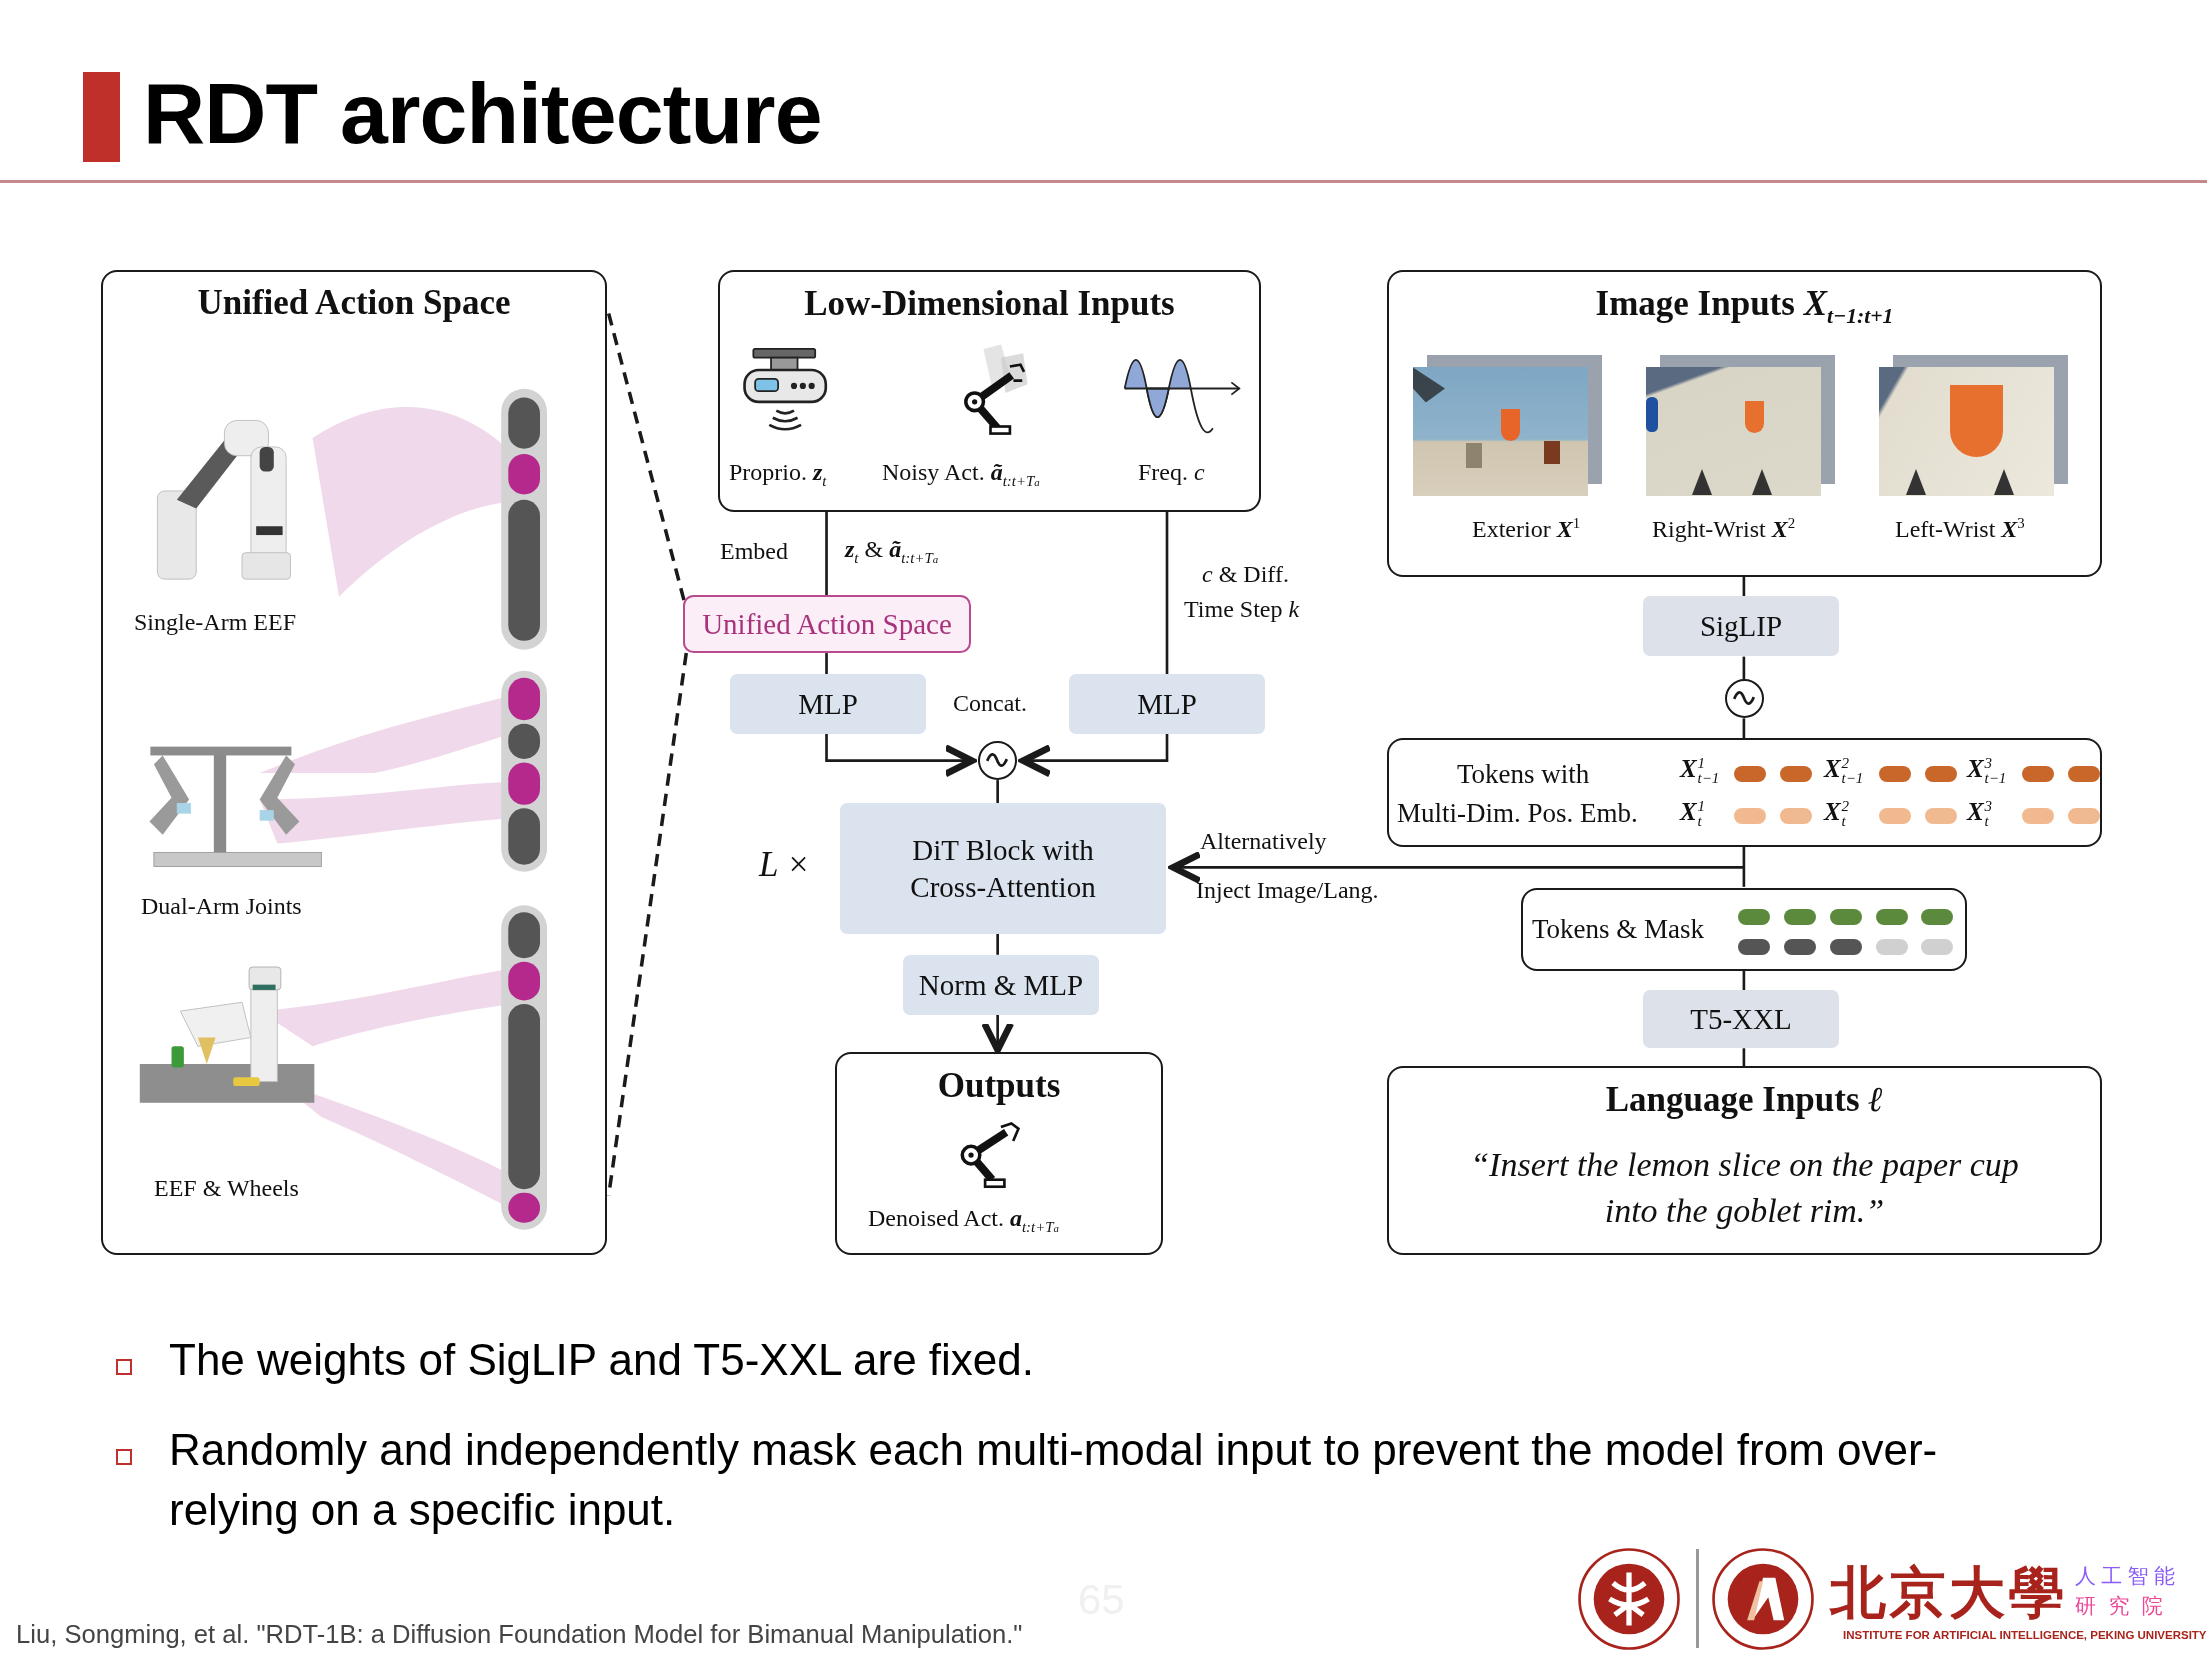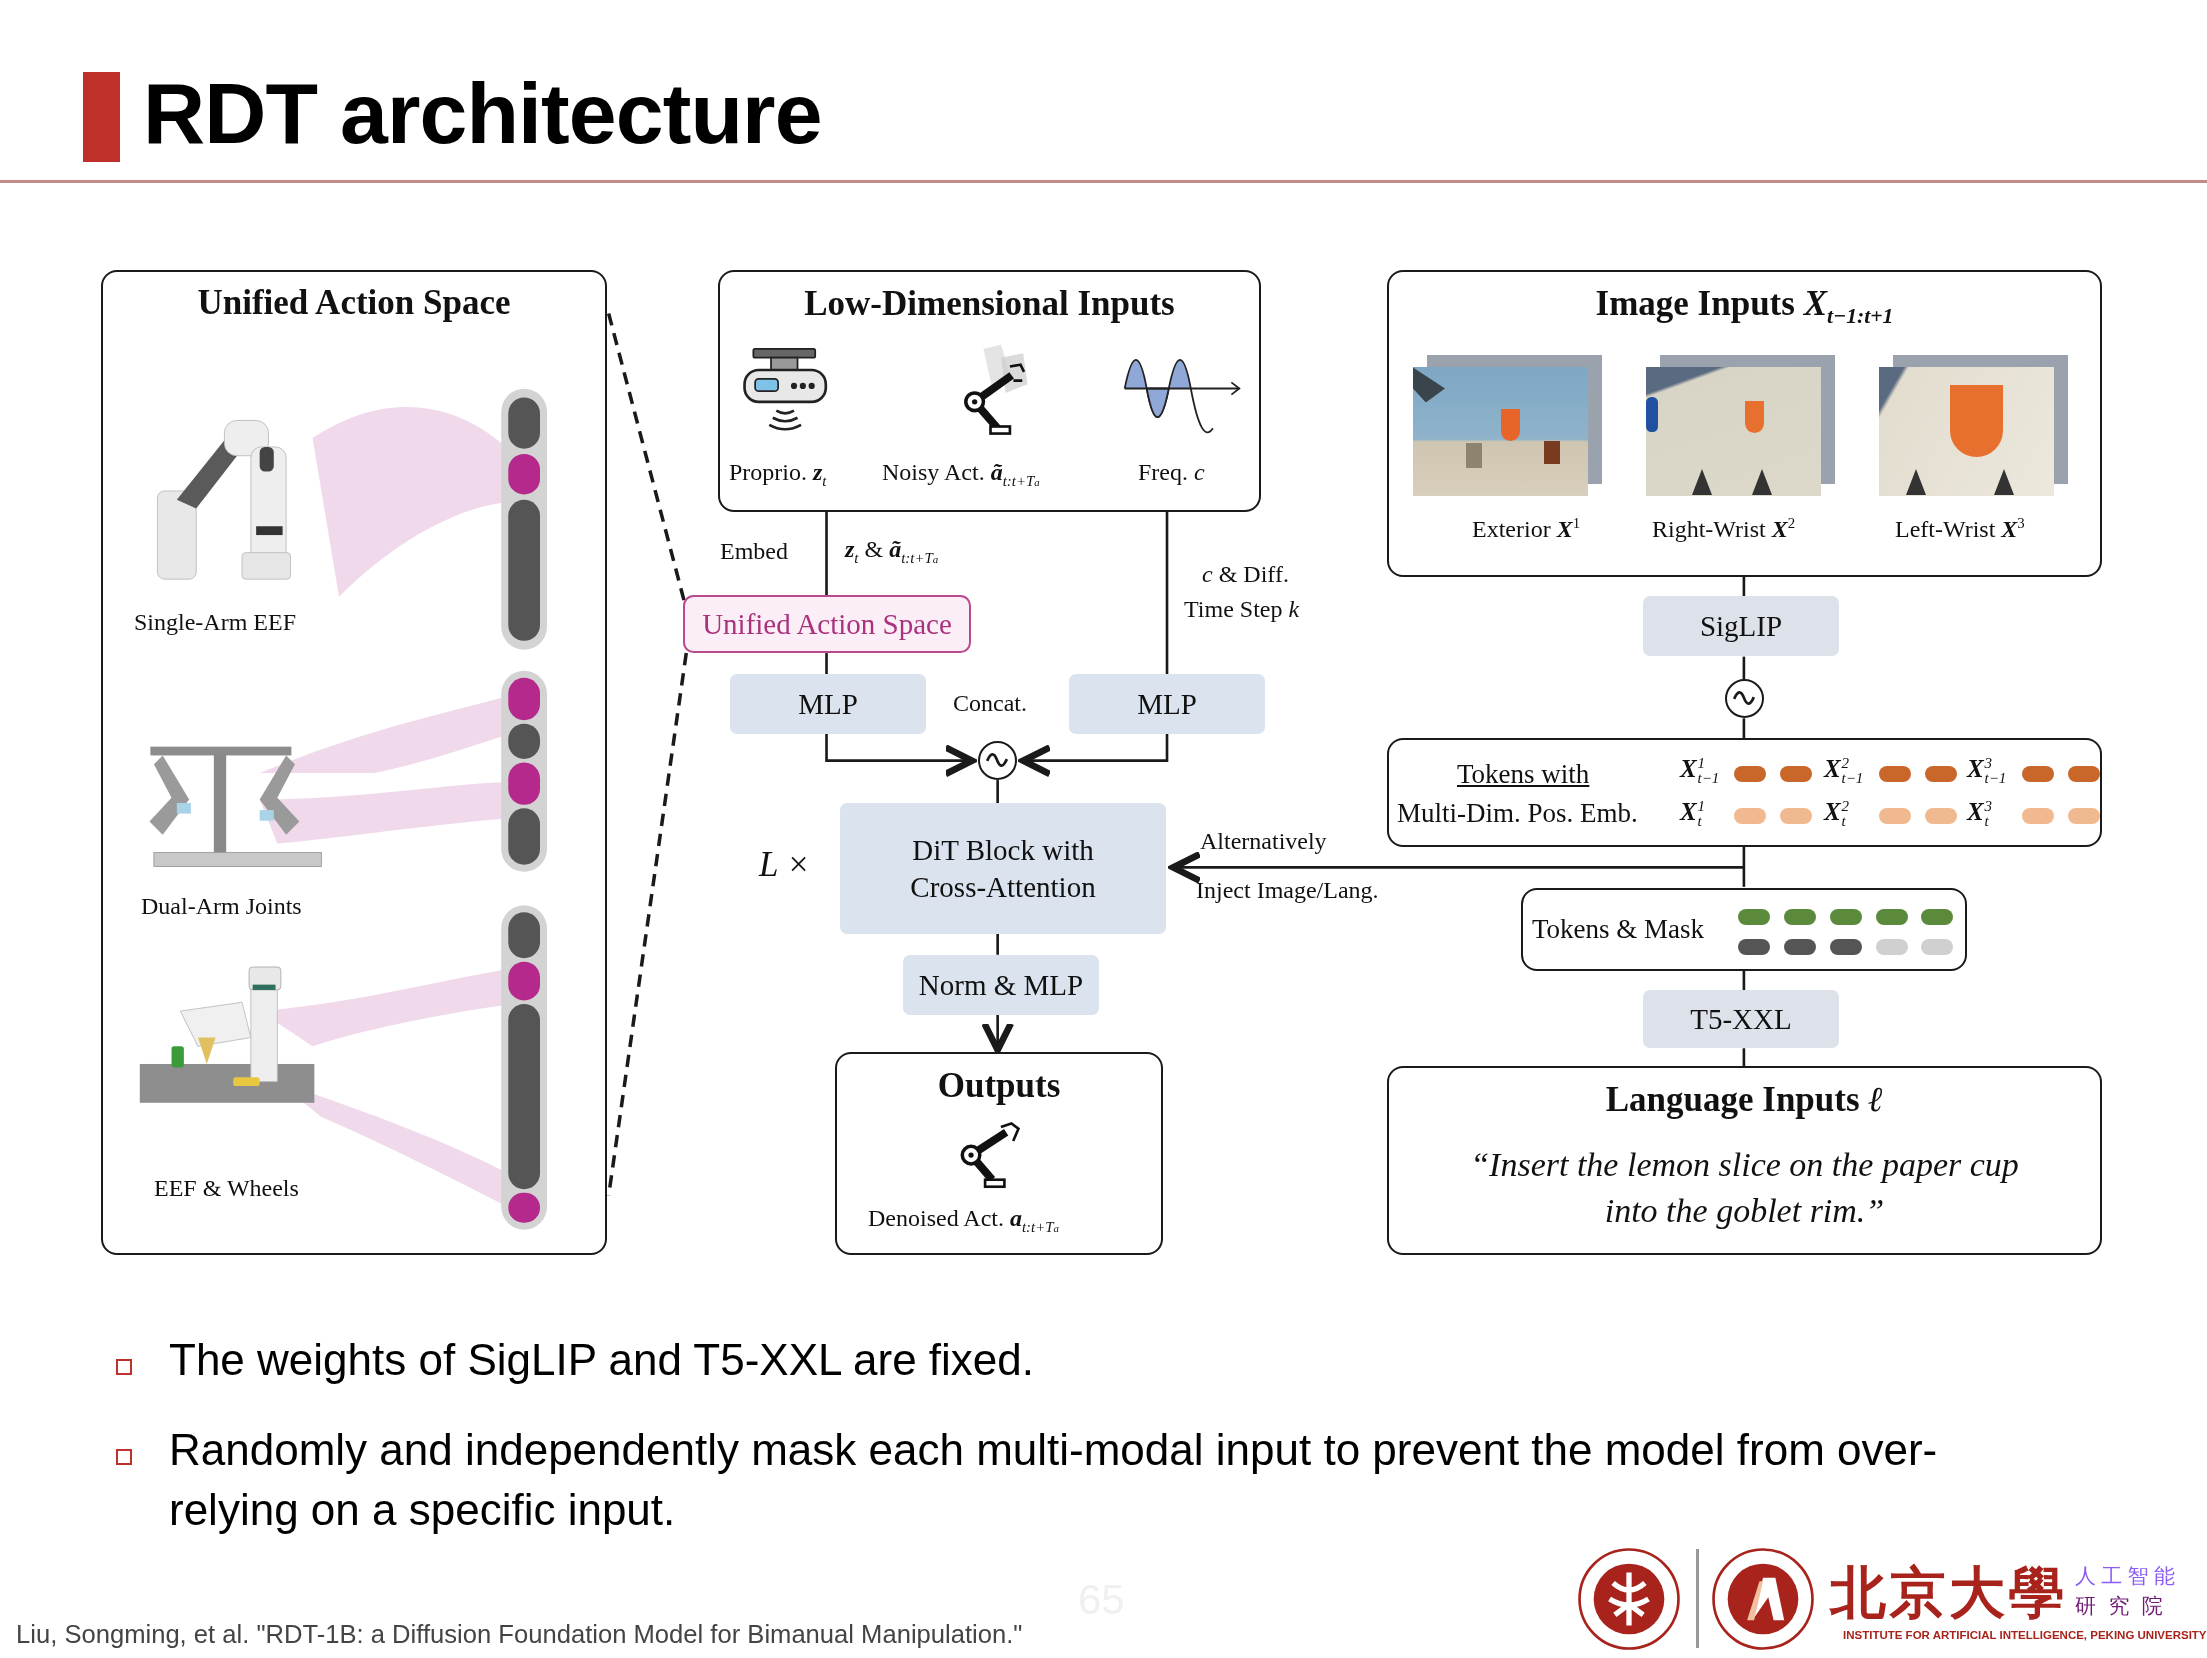--- a/index.html
+++ b/index.html
@@ -270,21 +270,21 @@
 </div>
 
 <div class="abs blk" style="left:1643px;top:596px;width:196px;height:60px;background:#dde2ea;">SigLIP</div>
 <div class="circle-op" style="left:1725px;top:679px;">
   <svg width="34" height="34" style="position:absolute;left:0;top:0;" viewBox="0 0 38 38">
       <path d="M8,20 Q14,6 19,19 T30,18" stroke="#1a1a1a" stroke-width="3" fill="none"></path>
     </svg>
 </div>
 
 <div class="abs box" style="left:1387px;top:738px;width:715px;height:109px;"></div>
-<div class="abs lbl" style="left:1457px;top:759px;font-size:27px;text-decoration:underline;">Tokens with</div>
+<div class="abs lbl" style="left:1457px;top:759px;font-size:27px;">Tokens with</div>
 <div class="abs lbl" style="left:1397px;top:798px;font-size:27px;">Multi-Dim. Pos. Emb.</div>
 <div id="img-token-rows">
     <div class="abs it" style="left: 1680px; top: 755px; font-size: 25px; white-space: nowrap;"><span style="font-weight: bold;">X</span><span style="display: inline-flex; flex-direction: column; font-size: 0.6em; line-height: 1; vertical-align: middle; margin-left: 0.9px;">
         <span>1</span>
         <span>t−1</span>
       </span></div>
     <div class="tok" style="left: 1734px; top: 766px; background: rgb(201, 103, 42);"></div>
     <div class="tok" style="left: 1780px; top: 766px; background: rgb(201, 103, 42);"></div>
     <div class="abs it" style="left: 1824px; top: 755px; font-size: 25px; white-space: nowrap;"><span style="font-weight: bold;">X</span><span style="display: inline-flex; flex-direction: column; font-size: 0.6em; line-height: 1; vertical-align: middle; margin-left: 0.9px;">
         <span>2</span>
@@ -360,15 +360,15 @@
 </svg>
 <div class="abs" style="left:1696px;top:1549px;width:2.6px;height:99px;background:#999;"></div>
 <svg class="abs" style="left:1710px;top:1546px;" width="106" height="106" viewBox="0 0 120 120">
   <circle cx="60" cy="60" r="56" fill="#fff" stroke="#a8231c" stroke-width="3"></circle>
   <circle cx="60" cy="60" r="40" fill="#a8231c"></circle>
   <path d="M48,84 L60,36 L74,36 L84,84 L72,84 L66,58 Z" fill="#fff"></path>
   <path d="M42,84 L56,40 L60,40 L50,84 Z" fill="#f0c0a0"></path>
 </svg>
 <div class="abs" style="left:1830px;top:1556px;font-family:'DejaVu Serif',serif;font-size:56px;font-weight:bold;color:#a8231c;letter-spacing:3.5px;">北京大學</div>
 <div class="abs" style="left:2075px;top:1562px;font-family:'DejaVu Sans',sans-serif;font-size:21px;color:#8b5cf6;letter-spacing:5.3px;">人工智能</div>
-<div class="abs" style="left:2075px;top:1592px;font-family:Liberation Serif, serif;font-size:21px;color:#701a75;letter-spacing:12.4px;">研究院</div>
+<div class="abs" style="left:2075px;top:1592px;font-family:Liberation Serif, serif;font-size:21px;color:#ec4899;letter-spacing:12.4px;">研究院</div>
 <div class="abs" style="left:1831px;top:1629px;font-family:'Liberation Sans',sans-serif;font-size:11.5px;font-weight:bold;color:#a8231c;white-space:nowrap;padding-left:12px;">INSTITUTE FOR ARTIFICIAL INTELLIGENCE, PEKING UNIVERSITY</div>
 
 
 </body></html>

